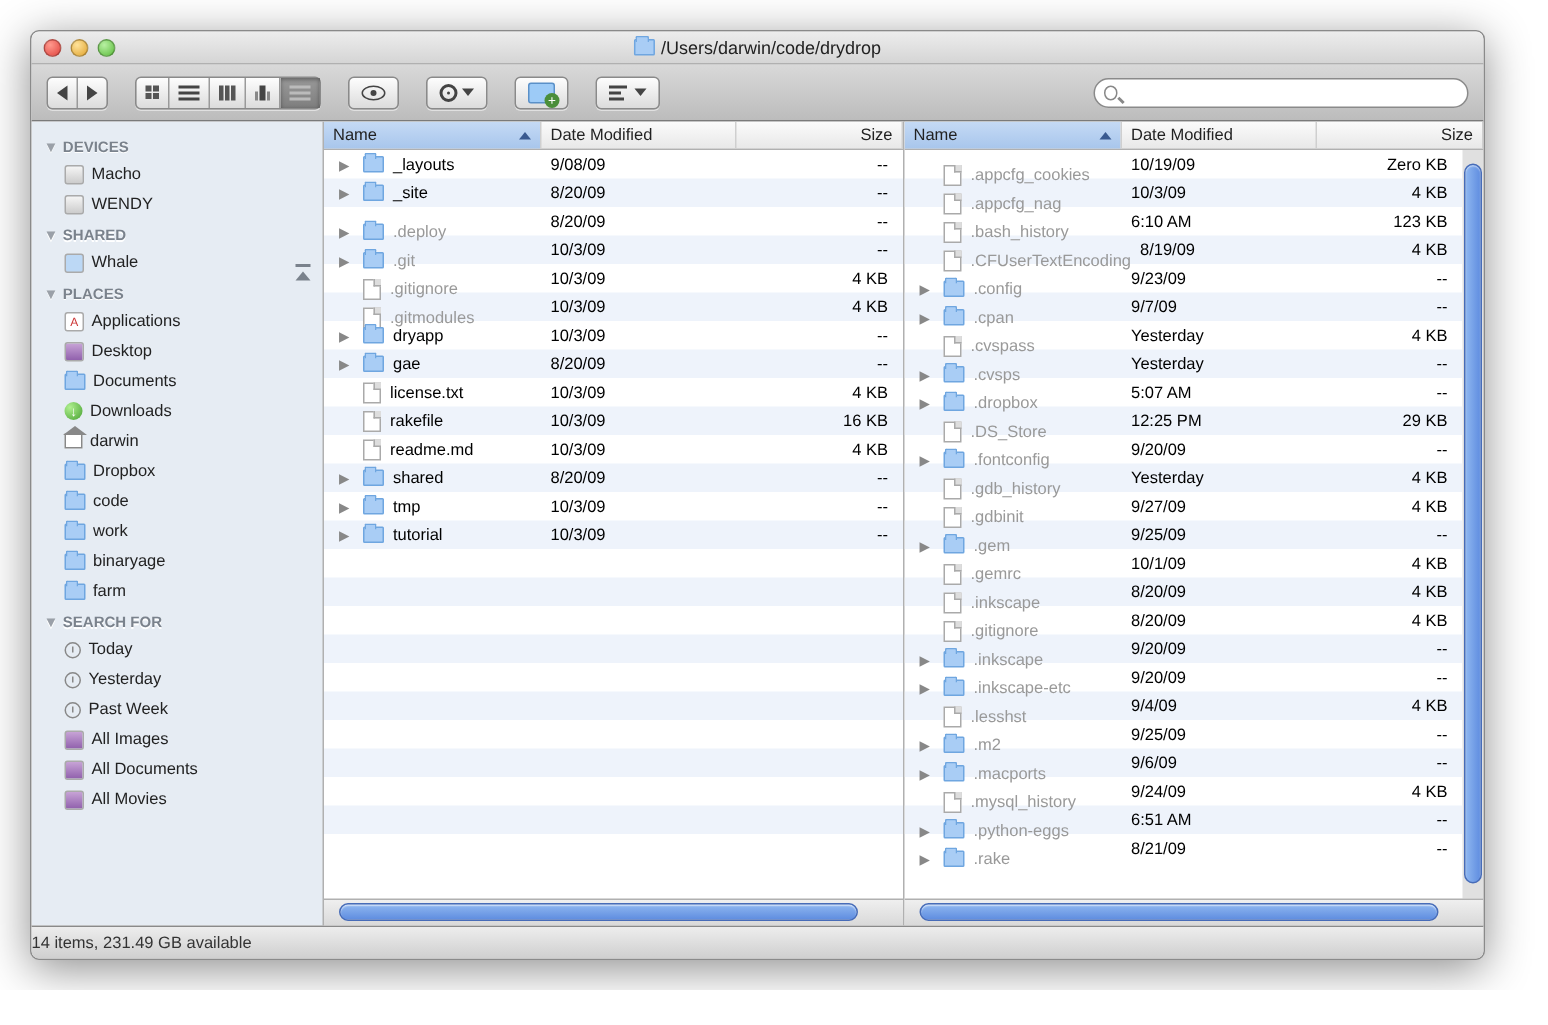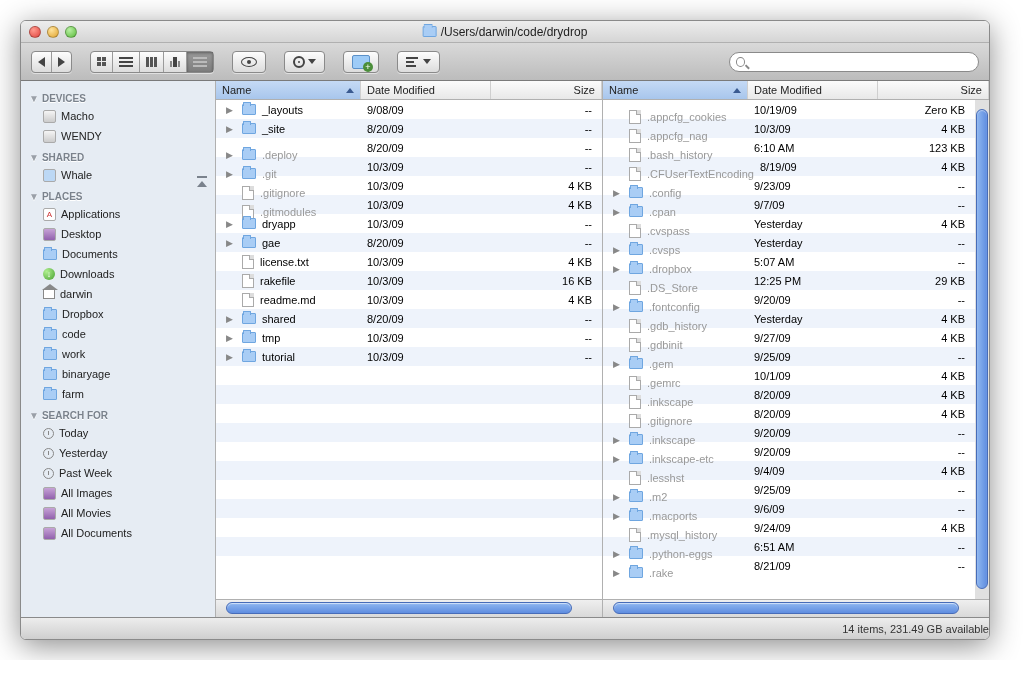--- a/index.html
+++ b/index.html
@@ -136,21 +136,21 @@
   .dim{color:#999;margin-top:14px;}
   .file-ico{width:12px;height:14px;background:#fff;border:1px solid #aaa;position:relative;}
   .file-ico::after{content:"";position:absolute;right:-1px;top:-1px;width:4px;height:4px;background:#ddd;border-left:1px solid #aaa;border-bottom:1px solid #aaa;}
   .folder-ico-s{width:14px;height:11px;background:#a9cdf5;border:1px solid #6fa6e0;border-radius:1px;position:relative;}
   .folder-ico-s::before{content:"";position:absolute;top:-3px;left:0;width:6px;height:3px;background:#a9cdf5;border:1px solid #6fa6e0;border-bottom:none;border-radius:1px 1px 0 0;}
   .tri{color:#888;font-size:9px;width:10px;display:inline-block;}
   .hscroll{height:18px;background:linear-gradient(#efefef,#d9d9d9);border-top:1px solid #b0b0b0;position:relative;}
   .hscroll .thumb{position:absolute;left:10px;top:2px;right:30px;height:12px;background:linear-gradient(#8fb7f0,#5f8de0);border-radius:6px;border:1px solid #476cb8;box-shadow:inset 0 1px 1px rgba(255,255,255,0.6);}
   .statusbar{
     height:22px;background:linear-gradient(#ededed,#cfcfcf);border-top:1px solid #8a8a8a;
-    display:flex;align-items:center;justify-content:flex-end;font-size:11px;color:#333;
+    display:flex;align-items:center;justify-content:flex-start;font-size:11px;color:#333;
   }
   .tiny{width:13px;height:13px;border:1px solid #aaa;border-radius:2px;background:#e4e4e4;display:inline-block;text-align:center;line-height:11px;font-size:8px;}
   .hd{background:linear-gradient(#f5f5f5,#ccc);}
   .eject-tri{width:0;height:0;border-left:5px solid transparent;border-right:5px solid transparent;border-bottom:6px solid #7a828c;position:relative;}
   .eject-tri::after{content:"";position:absolute;left:-5px;top:7px;width:10px;height:2px;background:#7a828c;}
   .clock{width:11px;height:11px;border:1px solid #888;border-radius:50%;position:relative;}
   .clock::after{content:"";position:absolute;left:4px;top:2px;width:1px;height:4px;background:#888;}
   .purple{background:linear-gradient(#c7a3d6,#9161ad);}
   .greenball{width:12px;height:12px;background:radial-gradient(circle at 30% 30%,#b0f090,#46a030);border-radius:50%;display:flex;align-items:center;justify-content:center;color:#fff;font-size:9px;font-weight:bold;}
   .house{width:12px;height:10px;background:#fff;border:1px solid #888;position:relative;}
@@ -314,25 +314,25 @@
         <div class="side-item">
           <span class="clock"></span>
           <span>Past Week</span>
         </div>
         <div class="side-item">
           <span class="tiny purple"></span>
           <span>All Images</span>
         </div>
         <div class="side-item">
           <span class="tiny purple"></span>
+          <span>All Documents</span>
+        </div>
+        <div class="side-item">
+          <span class="tiny purple"></span>
           <span>All Movies</span>
-        </div>
-        <div class="side-item">
-          <span class="tiny purple"></span>
-          <span>All Documents</span>
         </div>
       </div>
 
     <div class="panes">
       <div class="pane">
         <div class="col-headers">
           <div class="col name sorted">
               <span>Name</span>
             </div>
           <div class="col date">

